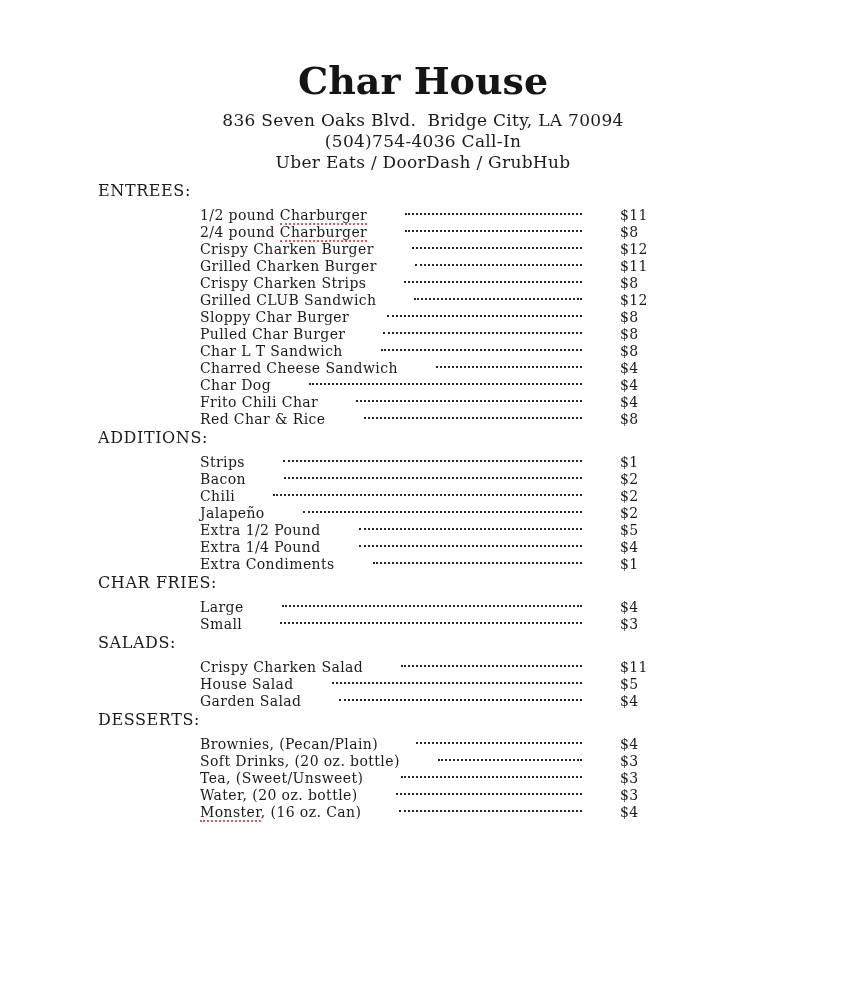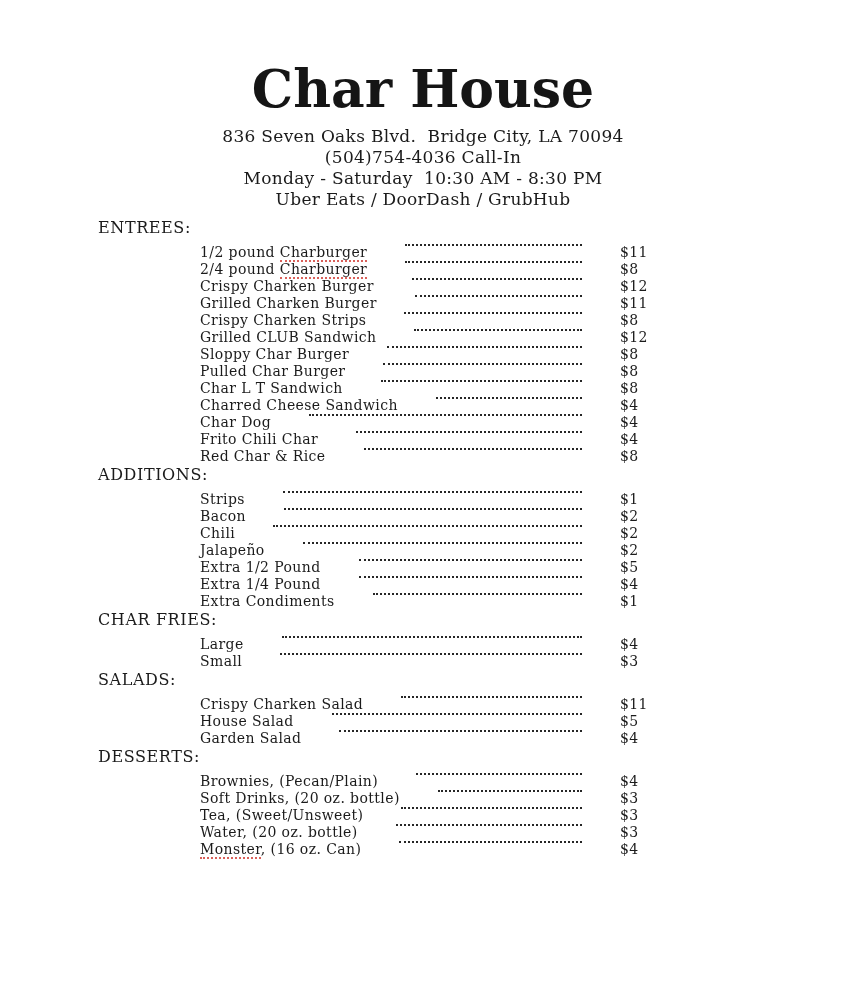--- a/index.html
+++ b/index.html
@@ -13,22 +13,22 @@
   }
   .page {
     position: relative;
     width: 846px;
     height: 1000px;
     background: #ffffff;
     overflow: hidden;
   }
   header { text-align: center; padding-top: 52px; }
   .title {
-    margin: 8px;
-    font-size: 52px;
+    margin: 0;
+    font-size: 38px;
     line-height: 58px;
     font-weight: bold;
     letter-spacing: 0px;
     color: #151515;
   }
   .sub {
     font-size: 17px;
     line-height: 21px;
     white-space: pre-wrap;
     letter-spacing: 0.3px;
@@ -43,21 +43,21 @@
   .section-heading {
     margin: 0 0 7px 0;
     font-size: 16px;
     line-height: 19px;
     font-weight: normal;
     letter-spacing: 0.6px;
   }
   .section-items { margin-left: 102px; }
   .menu-row {
     display: flex;
-    align-items: flex-start;
+    align-items: center;
     height: 17px;
     font-size: 14px;
     letter-spacing: 0.4px;
     gap: 36px;
   }
   .item-label { white-space: pre; line-height: 17px; }
   .leader {
     flex: 1;
     border-bottom: 2px dotted #262626;
     margin: 0 2px 3px 2px;
@@ -68,21 +68,20 @@
   .hidden-part:empty { display: none; }
 </style>
 </head>
 <body>
 
 <div class="page">
   <header>
     <h1 class="title">Char House</h1>
     <div class="sub">836 Seven Oaks Blvd.  Bridge City, LA 70094</div>
     <div class="sub">(504)754-4036 Call-In</div>
-    <div class="sub">Monday - Saturday  10:30 AM - 8:30 PM</div>
     <div class="sub">Uber Eats / DoorDash / GrubHub</div>
   </header>
 
   <main id="sections">
   <section class="menu-section">
     <h2 class="section-heading">ENTREES:</h2>
     <div class="section-items">
   <div class="menu-row">
     <span class="item-label"><span class="pre hidden-part">1/2 pound </span><span class="flagged hidden-part">Charburger</span></span>
     <span class="leader"></span>

